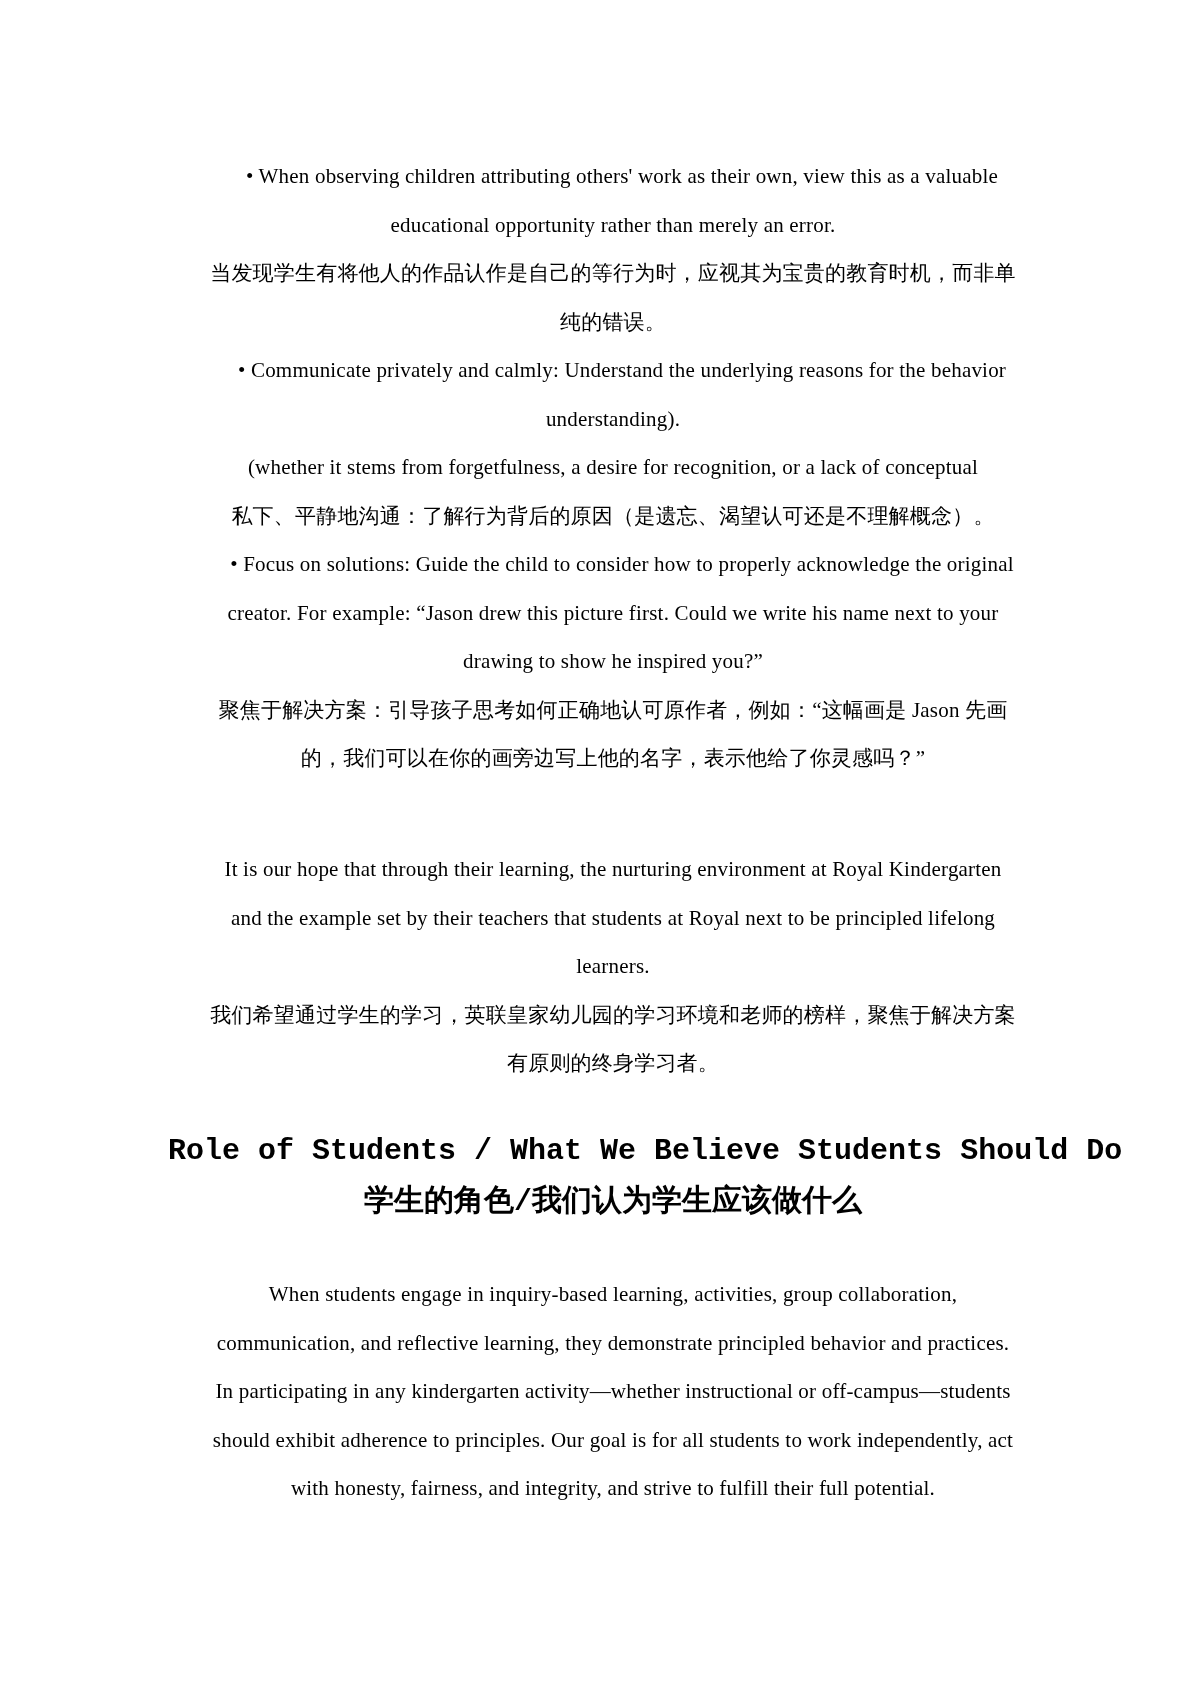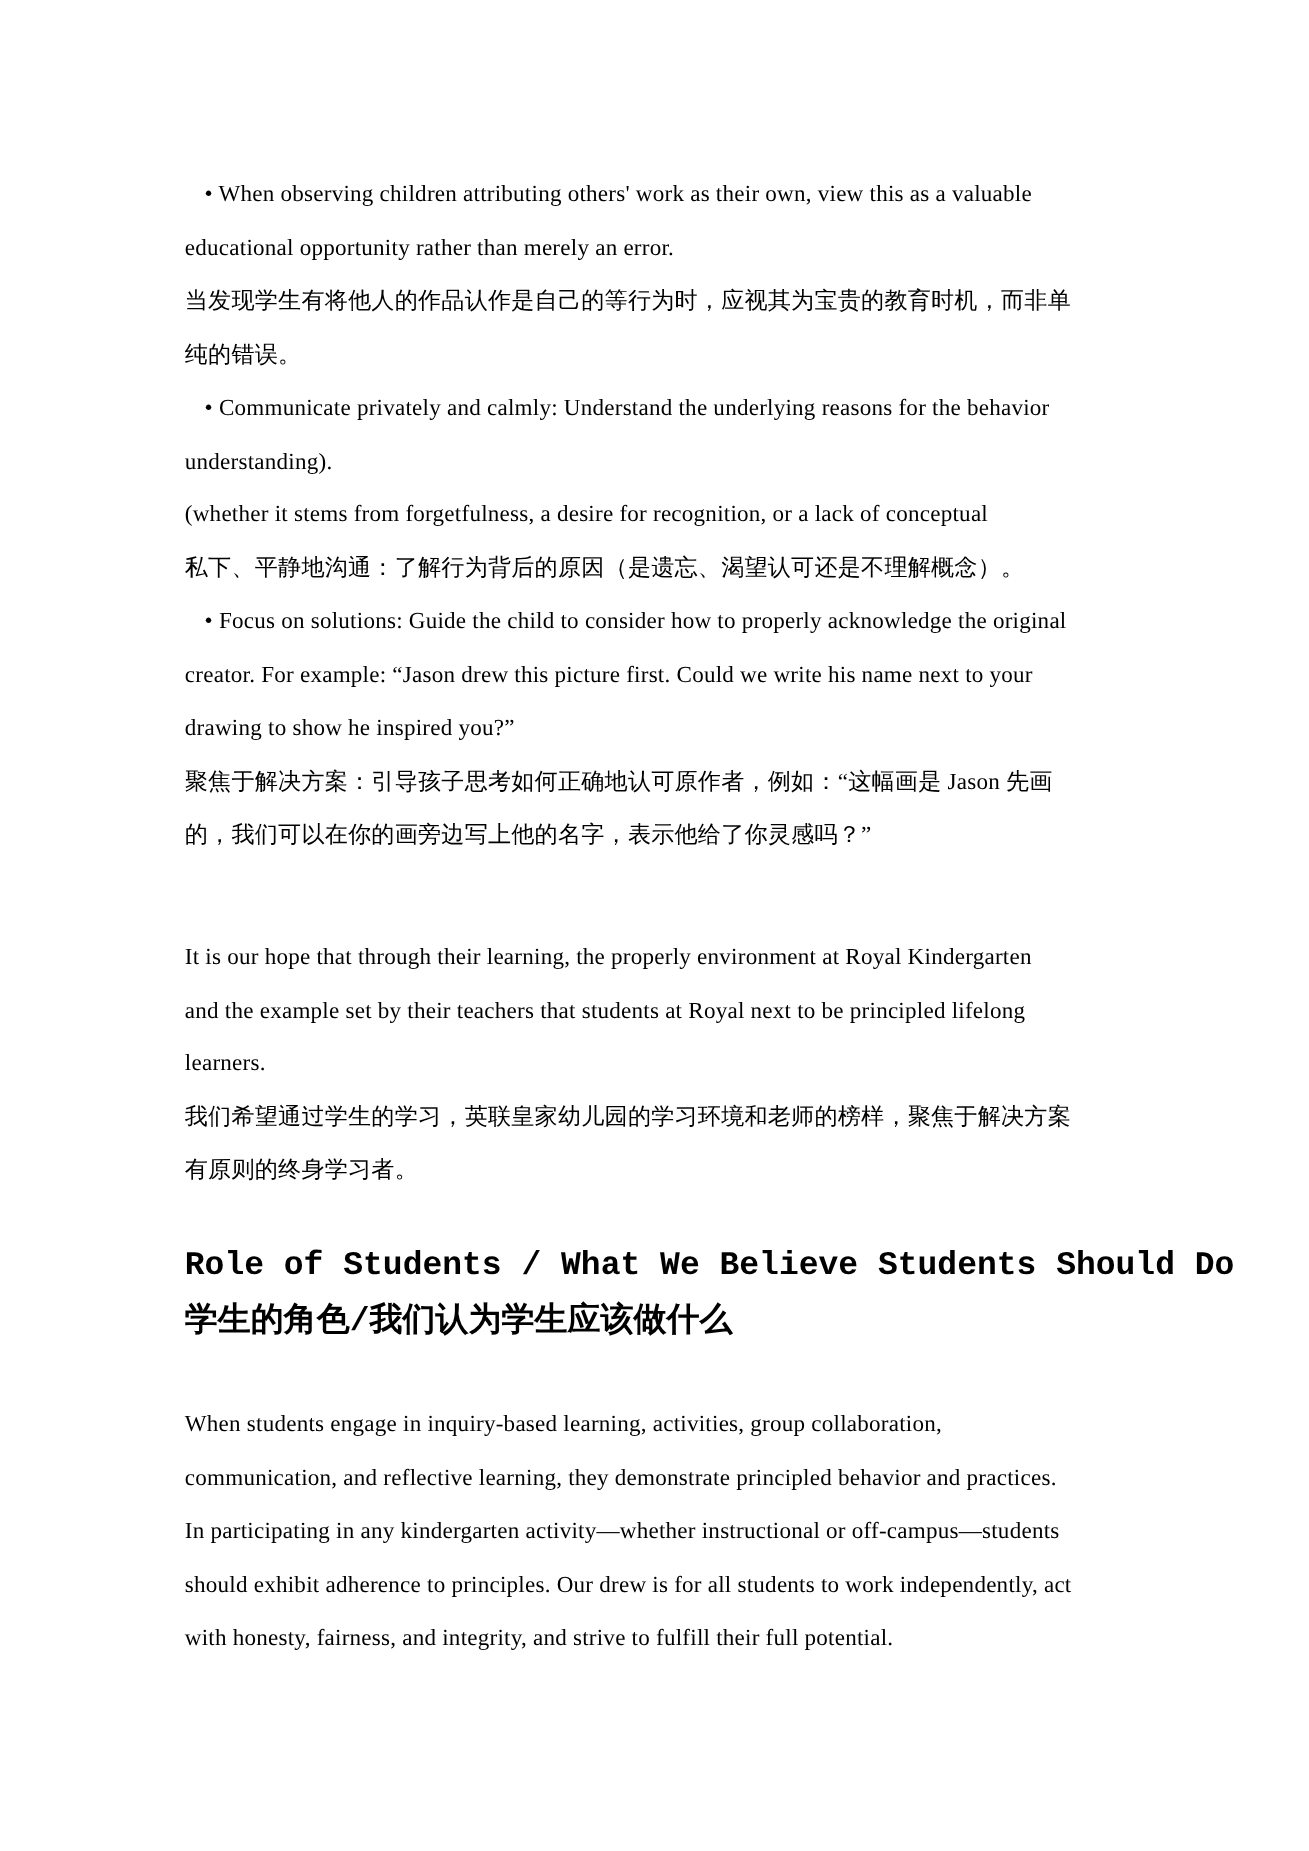--- a/index.html
+++ b/index.html
@@ -14,20 +14,21 @@
     font-family: "Liberation Serif", "DejaVu Serif", serif;
     color: #000000;
     overflow: hidden;
   }
   .doc-page {
     position: absolute;
     left: 0; top: 0;
     width: 1190px;
     height: 1683px;
     background: #ffffff;
+    text-align: center;
   }
   .block {
     position: absolute;
     left: 168px;
     width: 890px;
   }
   .line {
     height: 48.5px;
     line-height: 48.5px;
     font-size: 21px;
@@ -80,21 +81,21 @@
         <div class="line">drawing to show he inspired you?”</div>
       </div>
     <div class="para zh-para">
         <div class="line">聚焦于解决方案：引导孩子思考如何正确地认可原作者，例如：“这幅画是 Jason 先画</div>
         <div class="line">的，我们可以在你的画旁边写上他的名字，表示他给了你灵感吗？”</div>
       </div>
   </section>
 
   <section class="block" id="block-hope">
     <div class="para">
-        <div class="line">It is our hope that through their learning, the properly environment at Royal Kindergarten</div>
+        <div class="line">It is our hope that through their learning, the nurturing environment at Royal Kindergarten</div>
         <div class="line">and the example set by their teachers that students at Royal next to be principled lifelong</div>
         <div class="line">learners.</div>
       </div>
     <div class="para zh-para">
         <div class="line">我们希望通过学生的学习，英联皇家幼儿园的学习环境和老师的榜样，聚焦于解决方案</div>
         <div class="line">有原则的终身学习者。</div>
       </div>
   </section>
 
   <section class="block heading-block" id="block-heading">
@@ -102,18 +103,18 @@
       <div class="line">Role of Students / What We Believe Students Should Do</div>
       <div class="line">学生的角色/我们认为学生应该做什么</div>
     </h1>
   </section>
 
   <section class="block" id="block-students">
     <div class="para">
         <div class="line">When students engage in inquiry-based learning, activities, group collaboration,</div>
         <div class="line">communication, and reflective learning, they demonstrate principled behavior and practices.</div>
         <div class="line">In participating in any kindergarten activity—whether instructional or off-campus—students</div>
-        <div class="line">should exhibit adherence to principles. Our drew is for all students to work independently, act</div>
+        <div class="line">should exhibit adherence to principles. Our goal is for all students to work independently, act</div>
         <div class="line">with honesty, fairness, and integrity, and strive to fulfill their full potential.</div>
       </div>
   </section>
 
 </div>
 
 </body></html>

